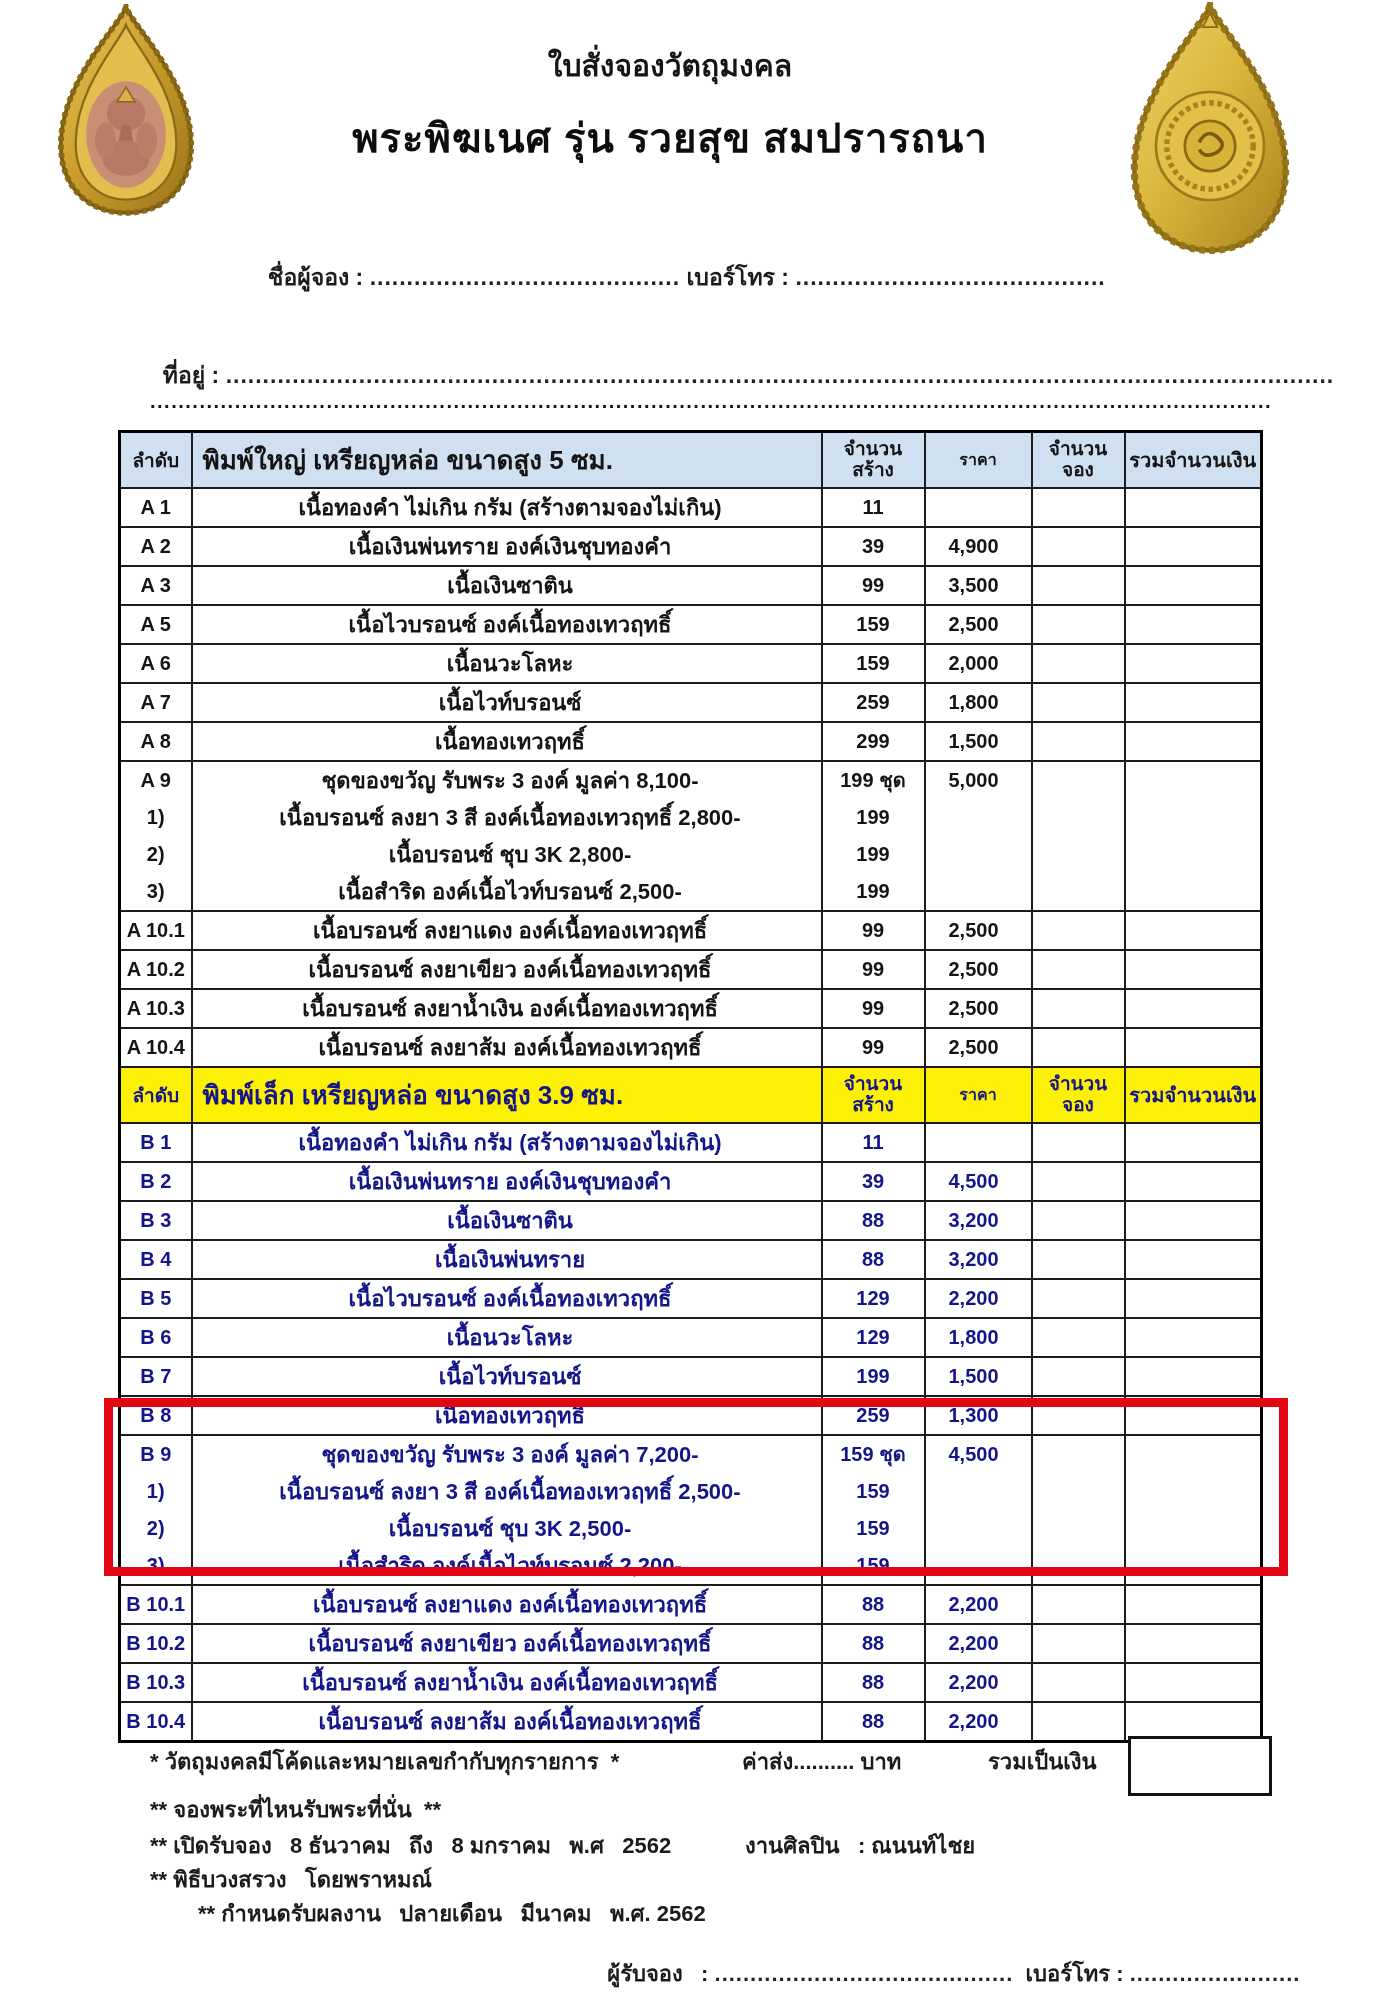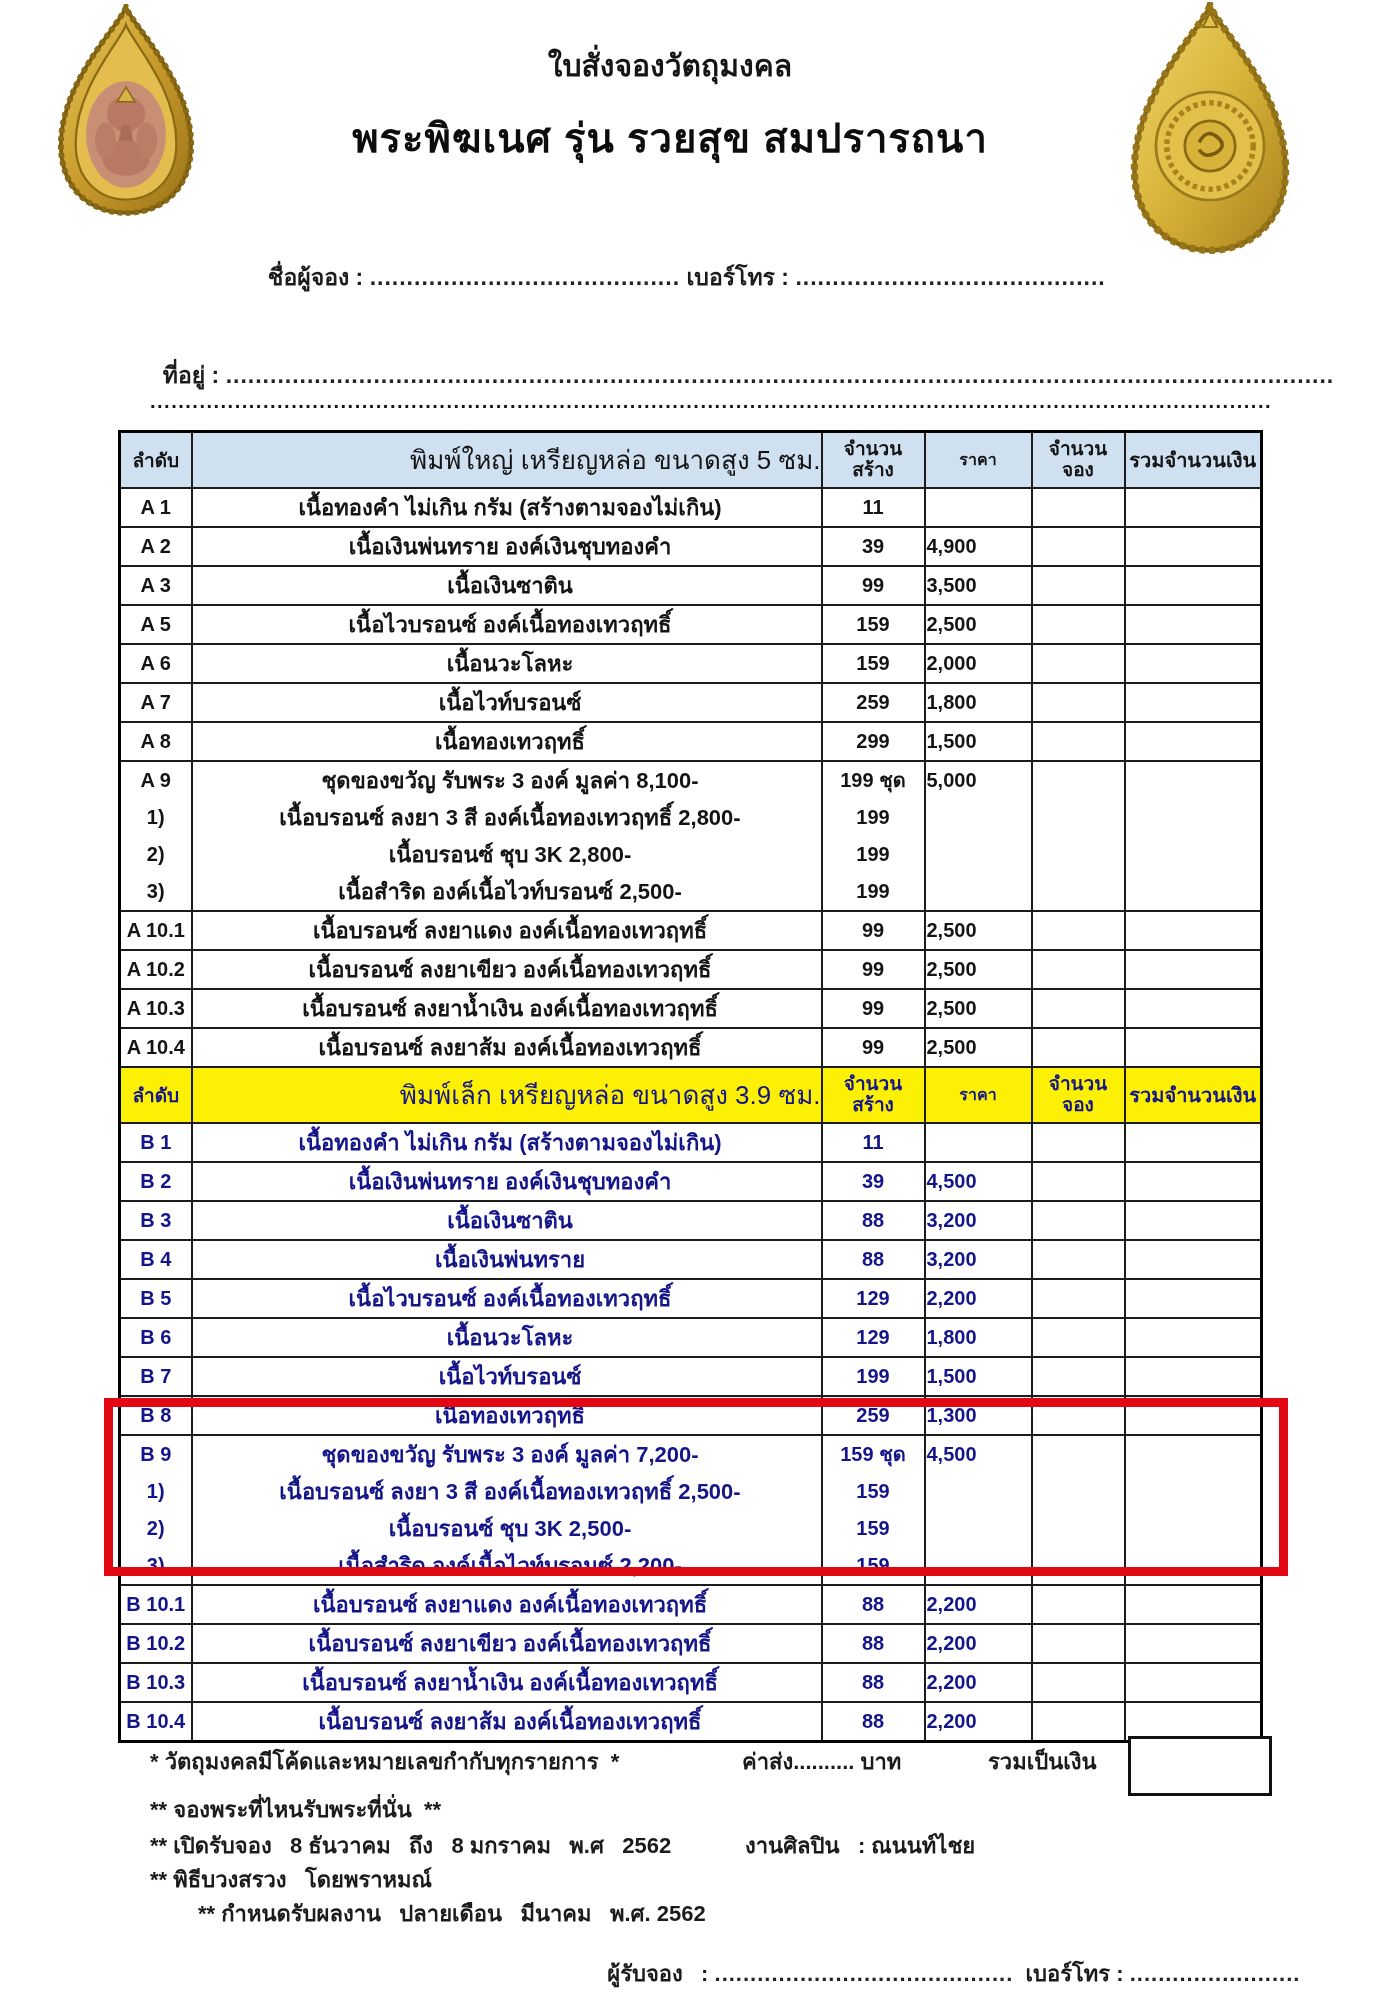--- a/index.html
+++ b/index.html
@@ -24,28 +24,28 @@
   
   table.order{position:absolute;top:430px;left:118px;width:1142px;border-collapse:collapse;table-layout:fixed;}
   table.order td,table.order th{border:2px solid #1c1c1c;overflow:hidden;}
   table.order{border:3px solid #000000;}
   tr.head-row{height:56px;}
   tr.row{height:36px;}
   th{padding:0;}
   .hdr-a th{background:#cfe0f1;color:#141414;}
   .hdr-b th{background:#fcf005;color:#15158a;}
   th.col-no{font-size:19px;font-weight:bold;}
-  th.col-title{font-size:26px;font-weight:normal;text-align:right;}
+  th.col-title{font-size:26px;font-weight:bold;text-align:left;padding-left:10px;}
   th.col-small{font-size:19px;font-weight:bold;line-height:1.1;}
   th.col-price{font-size:16px;font-weight:bold;}
   th.col-total{font-size:20px;font-weight:bold;}
   td.c-no{text-align:center;font-size:20px;font-weight:bold;}
   td.c-desc{text-align:center;font-size:22px;font-weight:bold;padding-left:8px;}
   td.c-qty{text-align:center;font-size:20px;font-weight:bold;}
-  td.c-price{text-align:left;font-size:20px;font-weight:bold;padding-right:10px;}
+  td.c-price{text-align:center;font-size:20px;font-weight:bold;padding-right:10px;}
   tr.a-row td{color:#141414;}
   tr.b-row td{color:#15158a;}
   tr.nbb td{border-bottom:none;}
   tr.nbt td{border-top:none;}
   
   .red-box{top:1398px;left:104px;width:1166px;height:160px;border:9px solid #e30613;z-index:6;background:transparent;}
   
   .fnote{font-size:22px;font-weight:bold;color:#1b1b1b;}
   .total-box{top:1736px;left:1128px;width:138px;height:54px;border:3px solid #111;background:#fff;}
   .f1{top:1744px;left:150px;}

